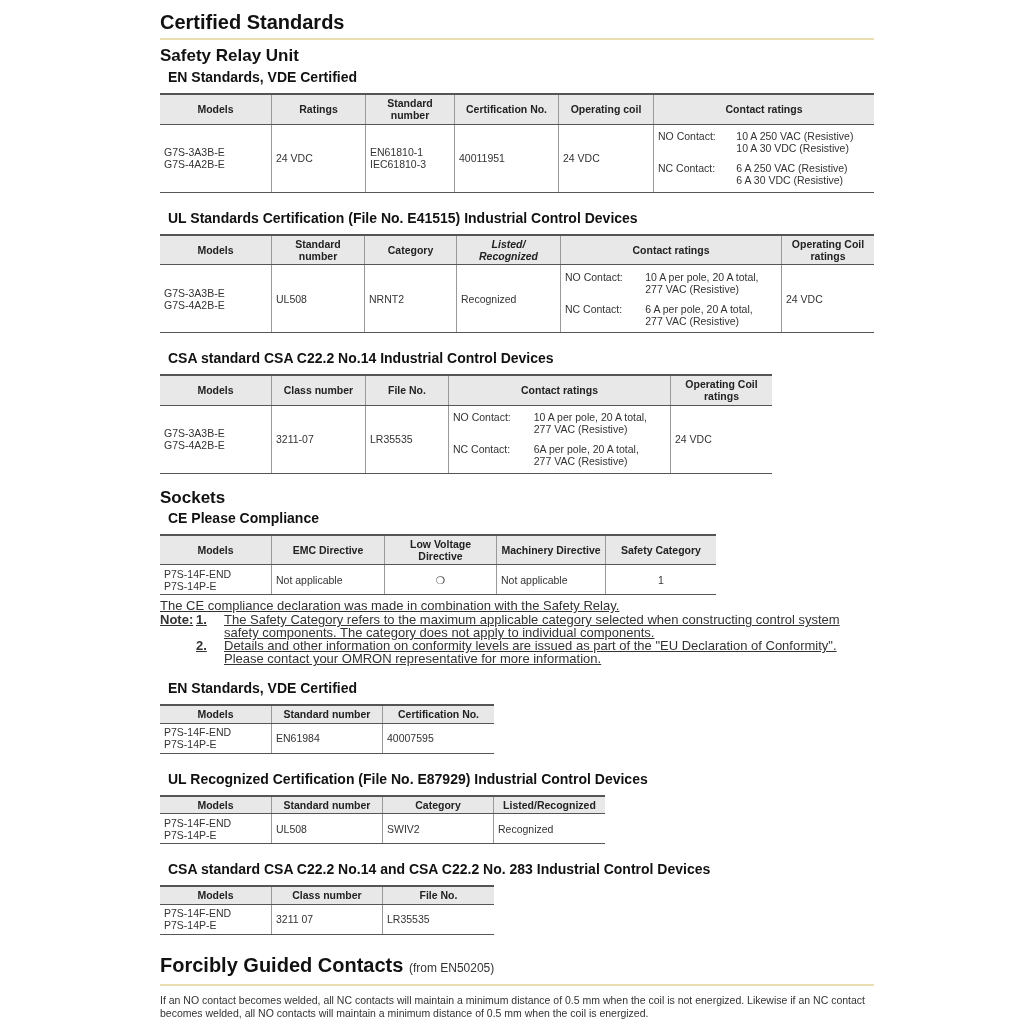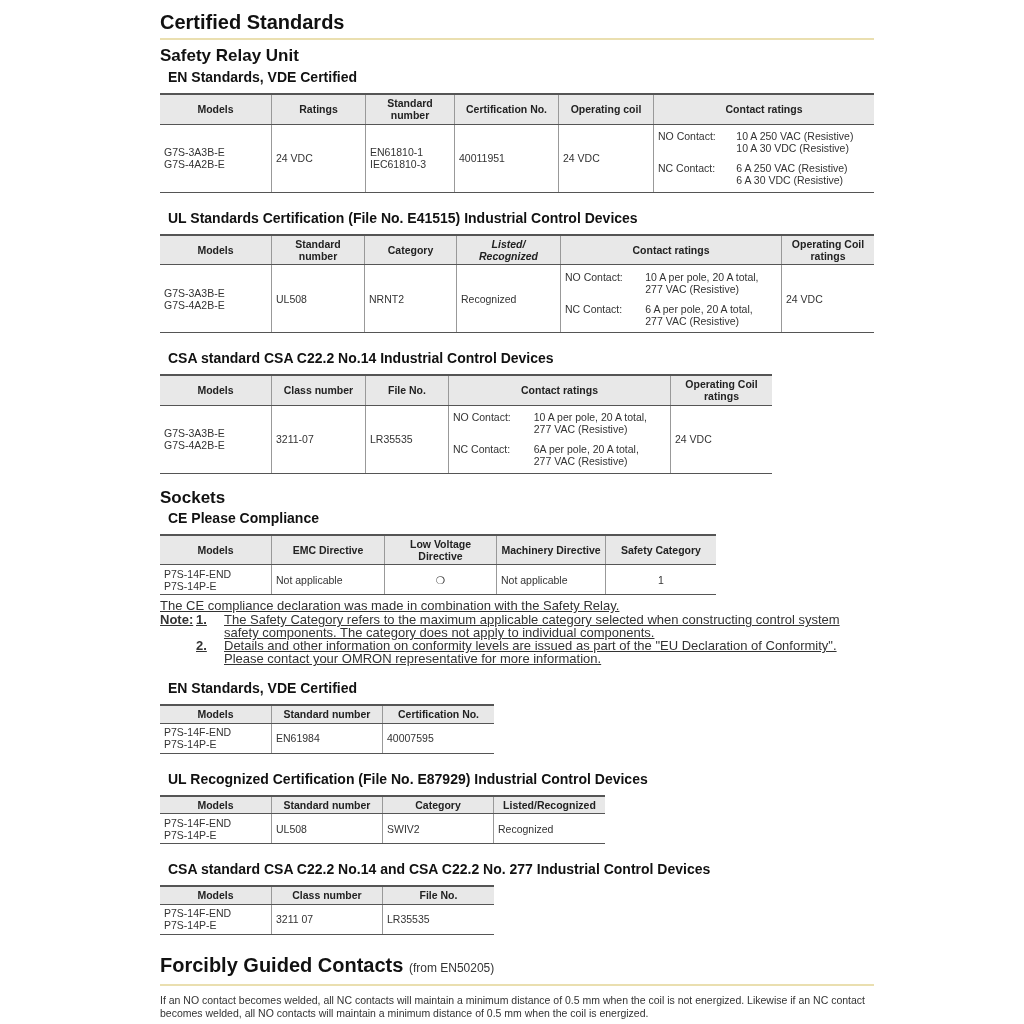--- a/index.html
+++ b/index.html
@@ -225,21 +225,21 @@
         <div>P7S-14F-END</div>
         <div>P7S-14P-E</div>
       </td>
       <td>UL508</td>
       <td>SWIV2</td>
       <td>Recognized</td>
     </tr>
   </tbody>
     </table>
 
-  <h3 class="h3" style="margin-top:17px;">CSA standard CSA C22.2 No.14 and CSA C22.2 No. 277 Industrial Control Devices</h3>
+  <h3 class="h3" style="margin-top:17px;">CSA standard CSA C22.2 No.14 and CSA C22.2 No. 283 Industrial Control Devices</h3>
   <table style="width:334px; margin-top:5px;">
     <tbody>
         <tr style="height:18px;">
       <th style="width:103px;">Models</th>
       <th style="width:102px;">Class number</th>
       <th>File No.</th>
     </tr>
     <tr style="height:30px;">
       <td>
         <div>P7S-14F-END</div>

